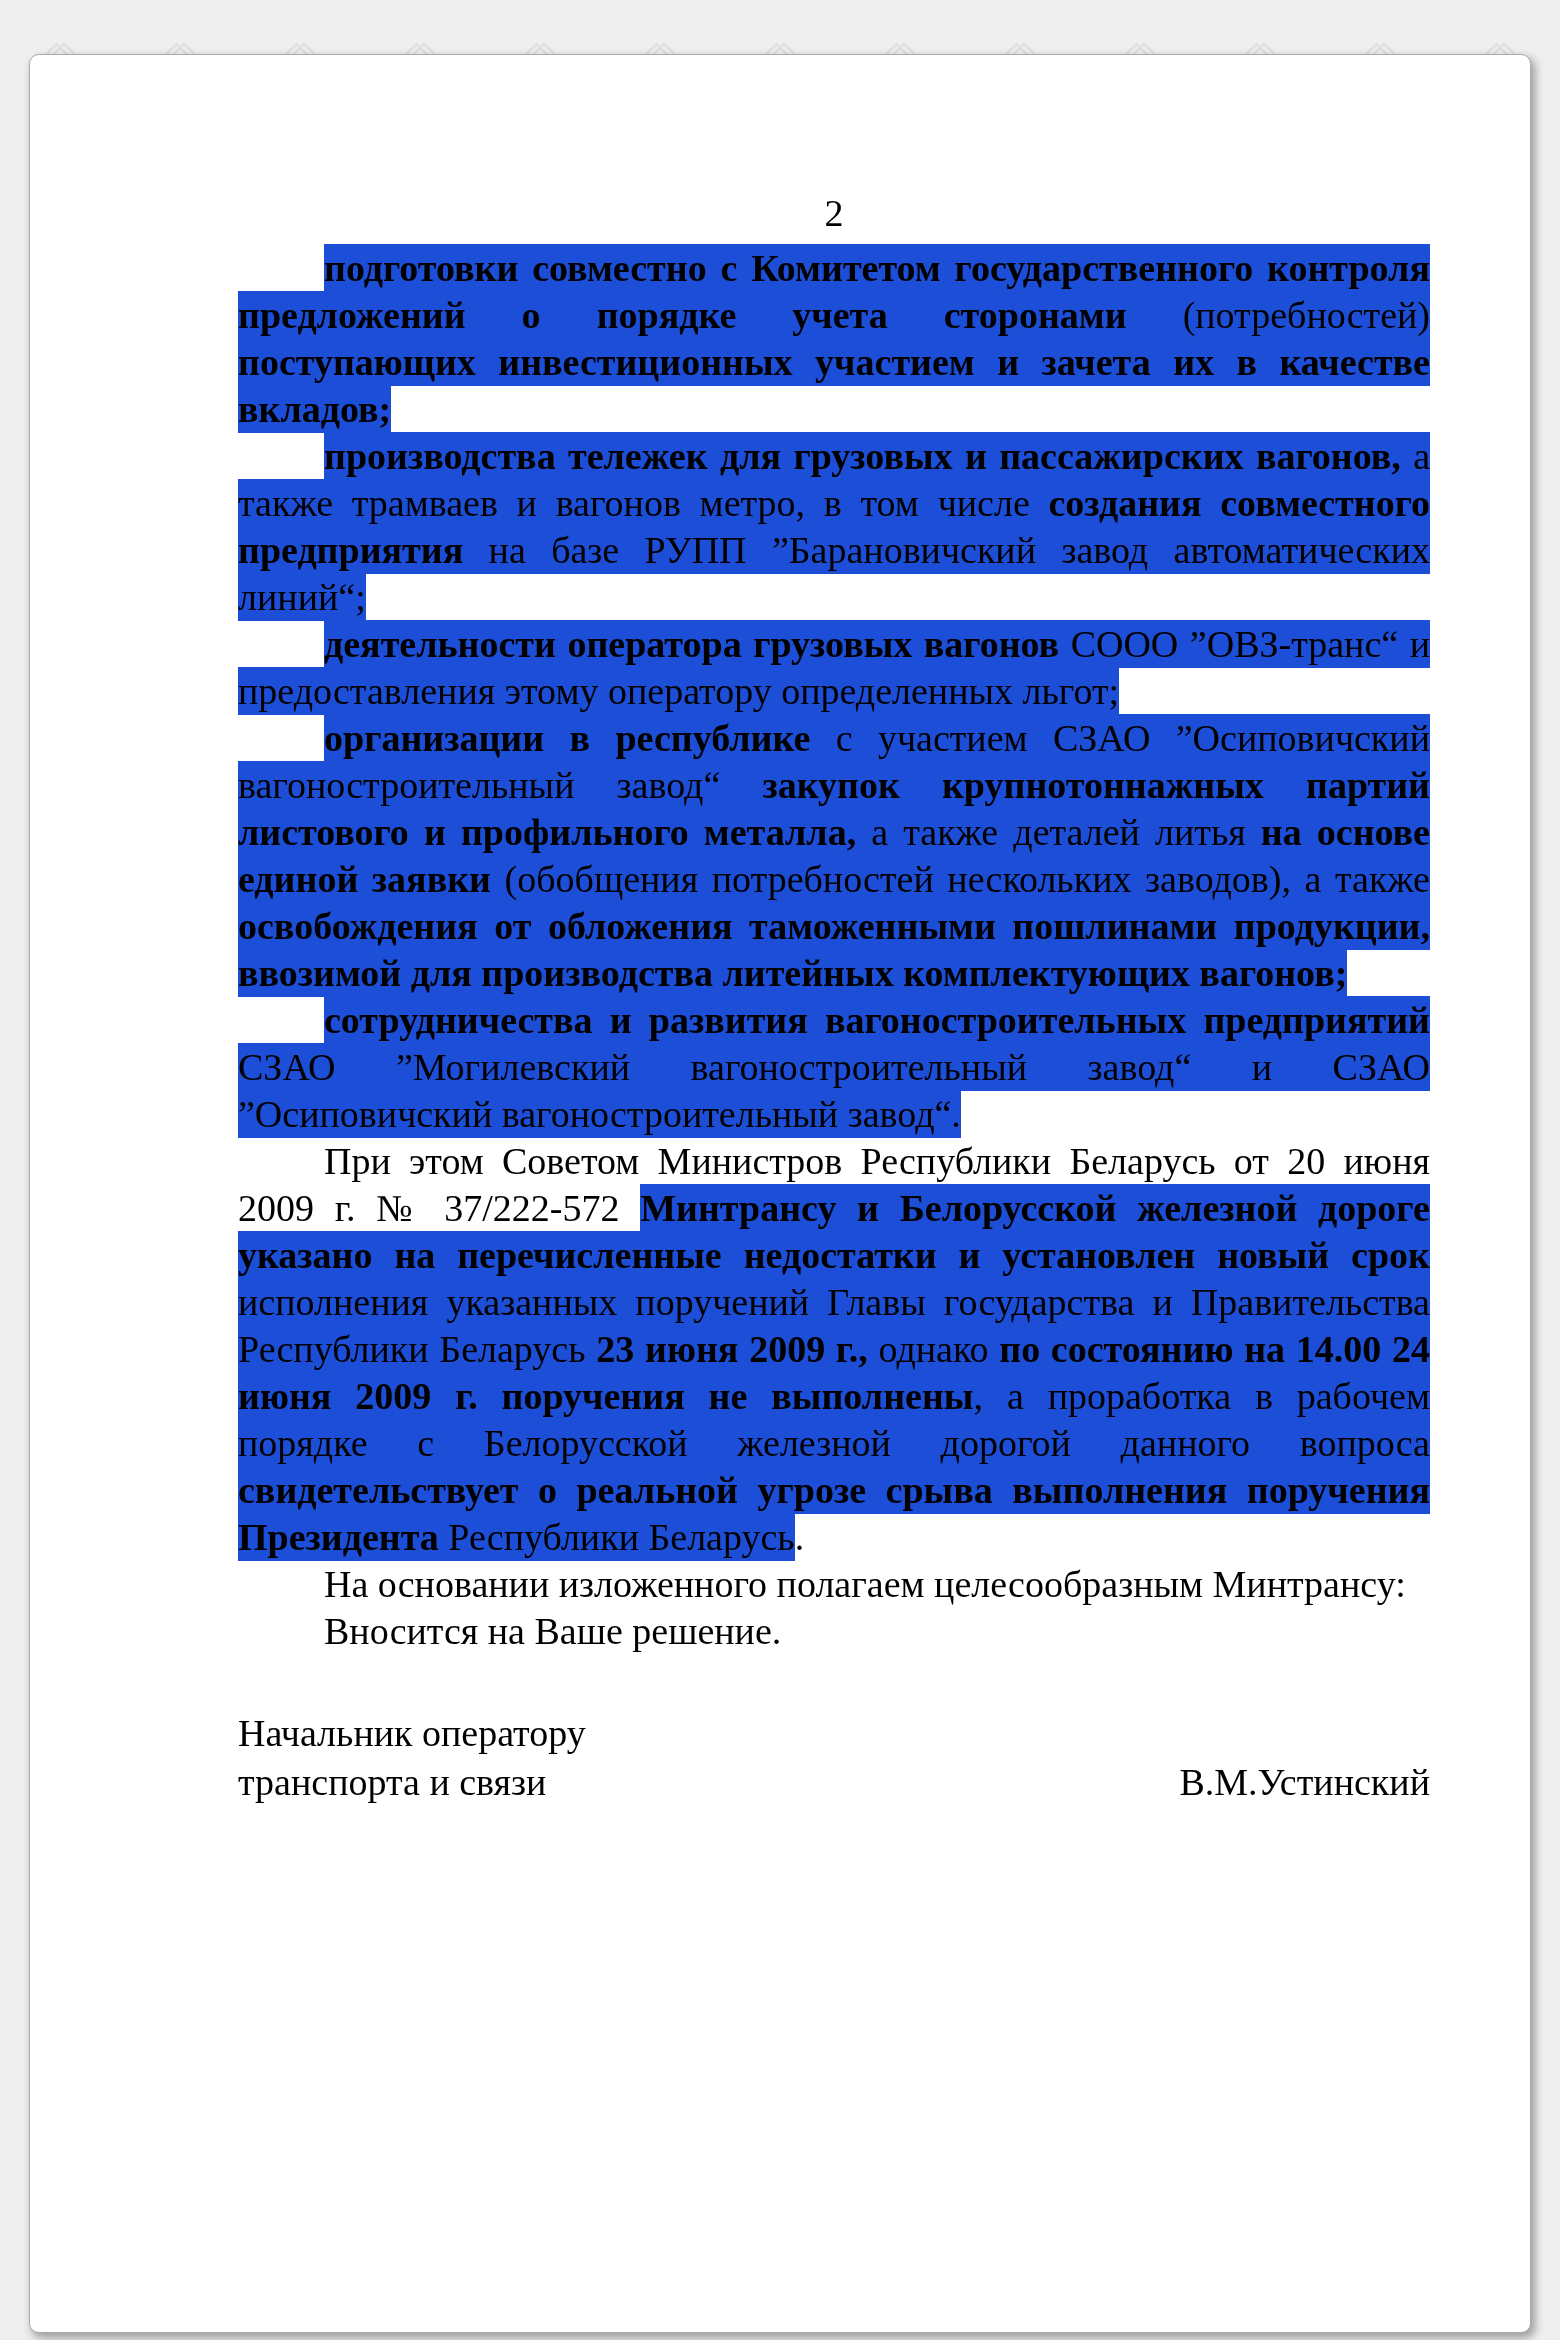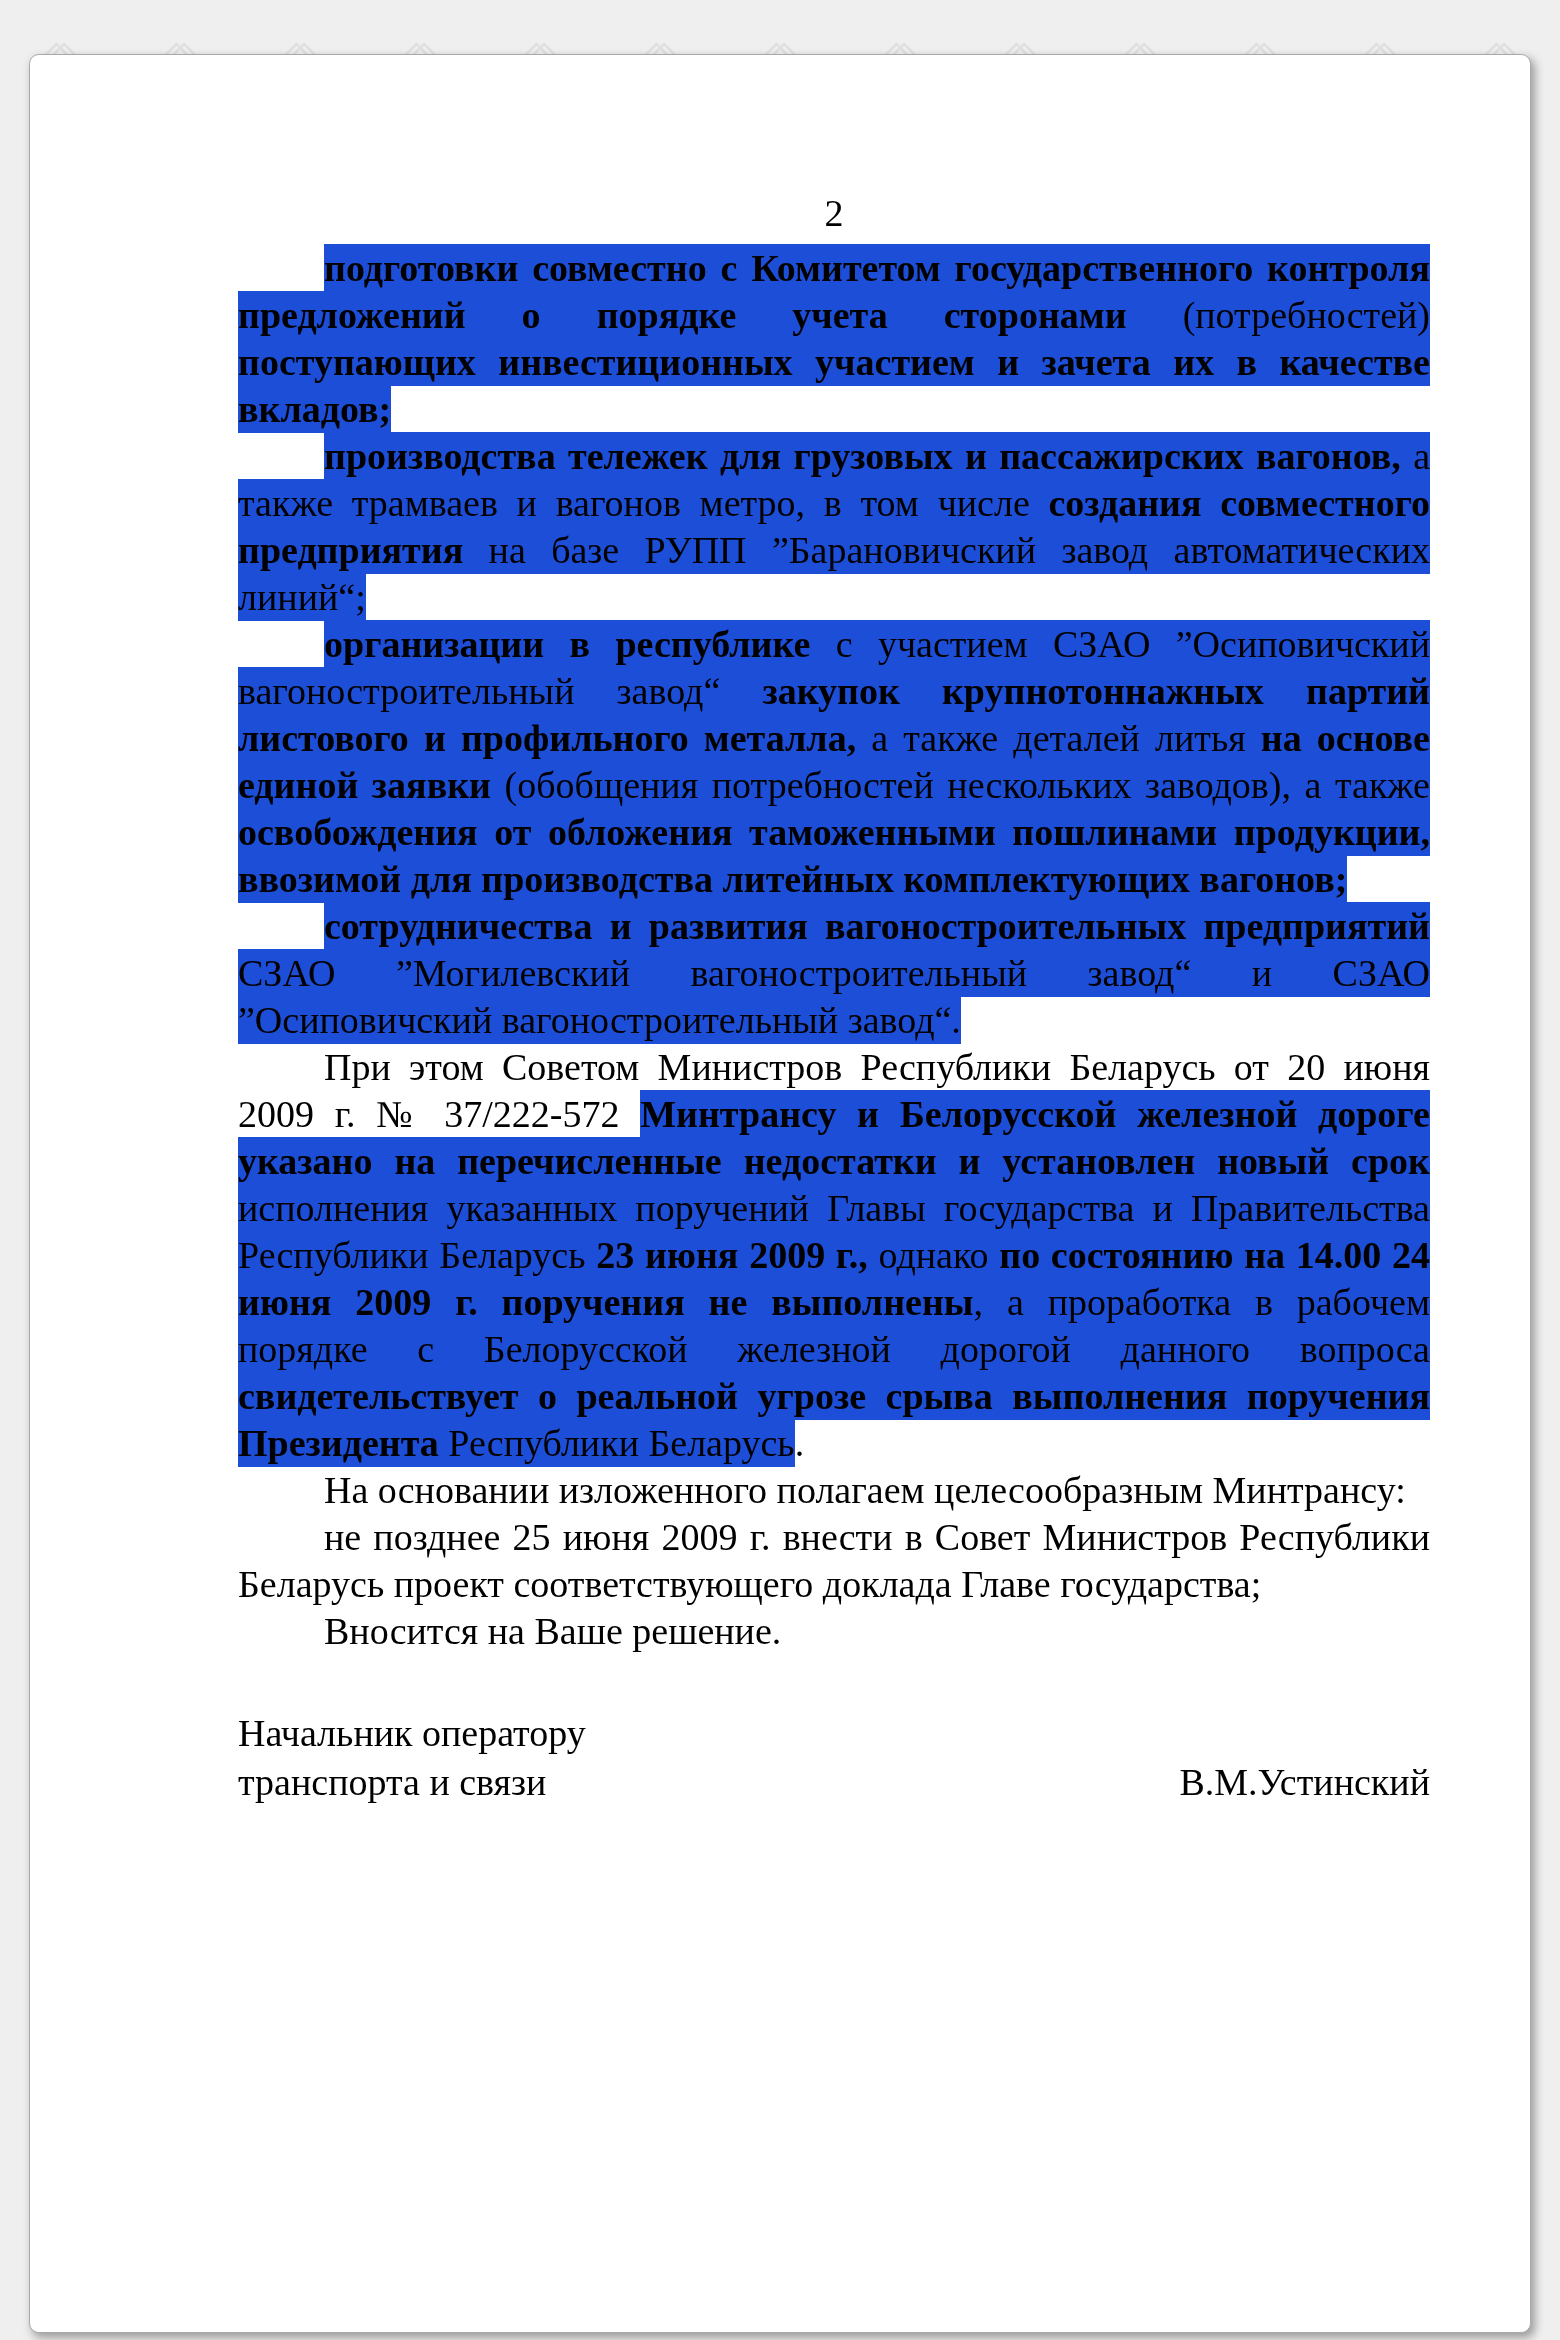--- a/index.html
+++ b/index.html
@@ -332,25 +332,25 @@
     <span class="pat">⧉</span>
     <span class="pat">⧉</span>
   </div>
 
 <div class="page">
   <div class="content">
     <div class="page-number">2</div>
     <div class="body-text" id="paras">
         <p><span class="b hl">подготовки совместно с Комитетом государственного контроля предложений о порядке учета сторонами </span><span class="hl">(потребностей) </span><span class="b hl">поступающих инвестиционных участием и зачета их в качестве вкладов;</span></p>
         <p><span class="b hl">производства тележек для грузовых и пассажирских вагонов,</span><span class="hl"> а также трамваев и вагонов метро, в том числе </span><span class="b hl">создания совместного предприятия </span><span class="hl">на базе РУПП ”Барановичский завод автоматических линий“;</span></p>
+        <p><span class="b hl">деятельности оператора грузовых вагонов </span><span class="hl">СООО ”ОВЗ-транс“ и предоставления этому оператору определенных льгот;</span></p>
         <p><span class="b hl">организации в республике </span><span class="hl">с участием СЗАО ”Осиповичский вагоностроительный завод“ </span><span class="b hl">закупок крупнотоннажных партий листового и профильного металла, </span><span class="hl">а также деталей литья </span><span class="b hl">на основе единой заявки </span><span class="hl">(обобщения потребностей нескольких заводов), а также </span><span class="b hl">освобождения от обложения таможенными пошлинами продукции, ввозимой для производства литейных комплектующих вагонов;</span></p>
         <p><span class="b hl">сотрудничества и развития вагоностроительных предприятий </span><span class="hl">СЗАО ”Могилевский вагоностроительный завод“ и СЗАО ”Осиповичский вагоностроительный завод“.</span></p>
         <p><span>При этом Советом Министров Республики Беларусь от 20 июня 2009 г. № 37/222-572 </span><span class="b hl">Минтрансу и Белорусской железной дороге указано на перечисленные недостатки и установлен новый срок </span><span class="hl">исполнения указанных поручений Главы государства и Правительства Республики Беларусь </span><span class="b hl">23 июня 2009 г., </span><span class="hl">однако </span><span class="b hl">по состоянию на 14.00 24 июня 2009 г. поручения не выполнены</span><span class="hl">, а проработка в рабочем порядке с Белорусской железной дорогой данного вопроса </span><span class="b hl">свидетельствует о реальной угрозе срыва выполнения поручения Президента </span><span class="hl">Республики Беларусь</span><span>.</span></p>
         <p><span>На основании изложенного полагаем целесообразным Минтрансу:</span></p>
-        <p><span>не позднее 25 июня 2009 г. внести в Совет Министров Республики Беларусь проект соответствующего доклада Главе государства;</span></p>
         <p><span>Вносится на Ваше решение.</span></p>
       </div>
     <div class="signature">
       <div>Начальник оператору</div>
       <div class="sig-row">
         <div>транспорта и связи</div>
         <div>В.М.Устинский</div>
       </div>
     </div>
   </div>

